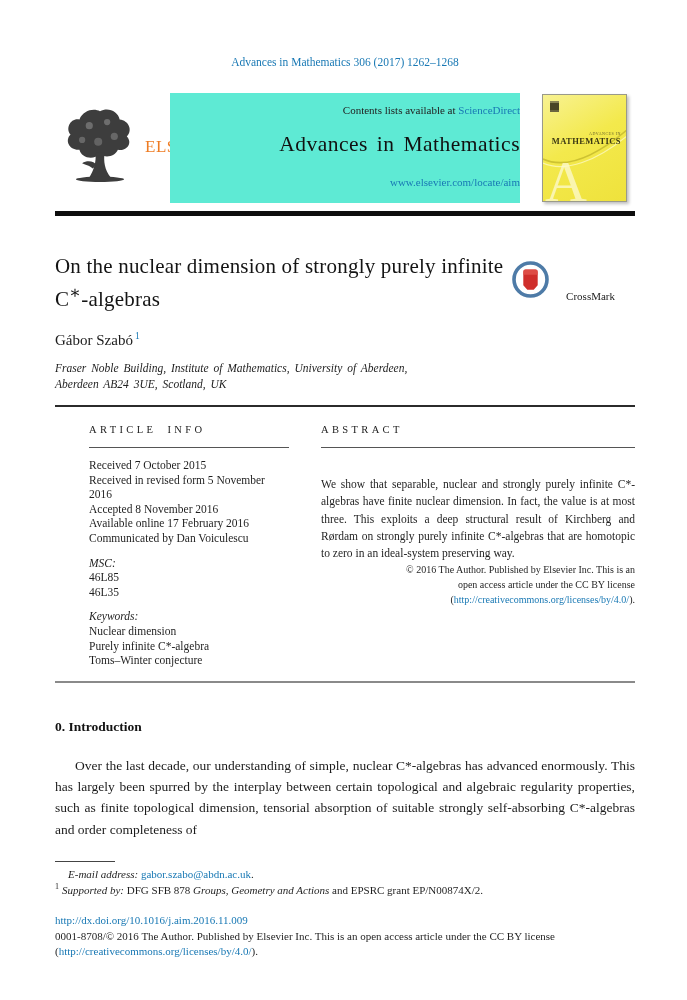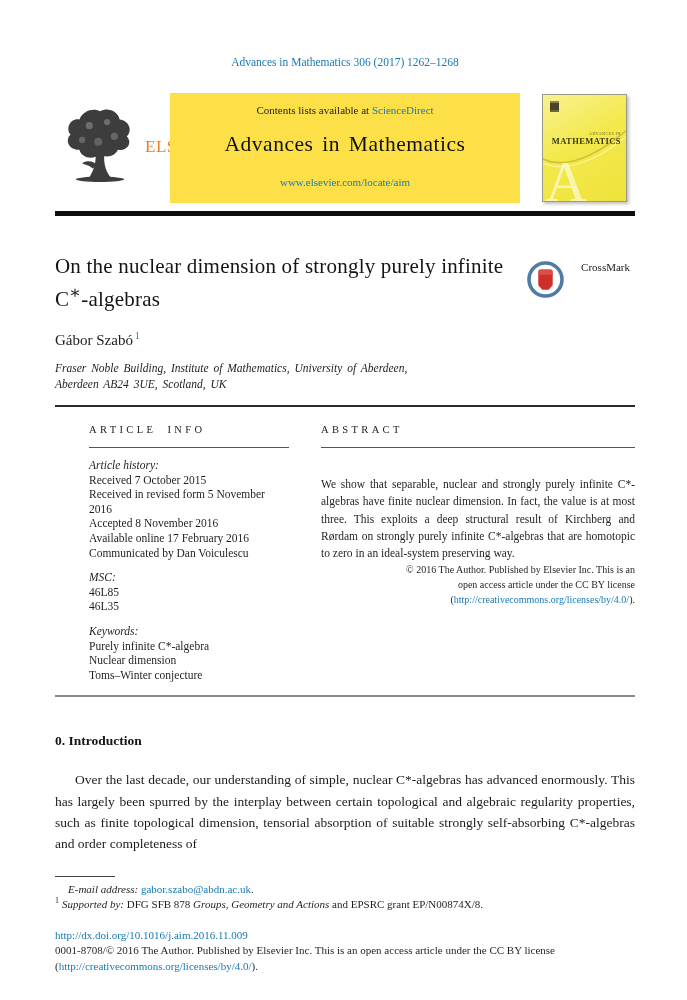--- a/index.html
+++ b/index.html
@@ -14,41 +14,41 @@
   a, .link { color: #1878b4; text-decoration: none; cursor: pointer; }
 
   
   .masthead { text-align: center; font-size: 11.5px; color: #1878b4; margin-bottom: 25px; }
 
   
   .banner { display: flex; align-items: stretch; height: 110px; }
   .els-logo { width: 106px; display: flex; flex-direction: row; align-items: center; justify-content: flex-start; cursor: pointer; }
   .els-logo svg { display: block; }
   .els-word { font-size: 17px; color: #ee7c23; letter-spacing: 0.5px; margin-top: -2px; font-family: "Liberation Serif", serif; }
-  .gray-box { background: #fde047; width: 350px; margin-left: 9px; text-align: center; padding-top: 11px; }
+  .gray-box { background: #5eead4; width: 350px; margin-left: 9px; text-align: right; padding-top: 11px; }
   .contents-line { font-size: 11px; color: #222; }
   .journal-title { font-size: 21.5px; color: #111; margin-top: 16px; letter-spacing: 0.5px; word-spacing: 3px; }
   .journal-url { font-size: 11px; margin-top: 19px; }
   .cover { width: 85px; height: 108px; margin-left: 22px; margin-top: 1px; position: relative;
            border: 1px solid #9a9a8a; overflow: hidden; cursor: pointer;
            background: linear-gradient(150deg, #f8f292 0%, #f3e94c 45%, #efe23c 100%);
            box-shadow: 2px 2px 3px rgba(0,0,0,0.25); }
   .cover-mark { position: absolute; top: 6px; left: 7px; width: 9px; height: 11px; background: #4a4526;
                 box-shadow: inset 0 2px 0 #8a8455, inset 0 -2px 0 #6b6540; }
   .cover-titles { position: absolute; top: 36px; right: 5px; text-align: right; }
   .cover-small { font-size: 4px; letter-spacing: 0.5px; color: #6b662c; }
   .cover-big { font-size: 8.5px; font-weight: bold; letter-spacing: 0.4px; color: #3c3914; }
   .cover svg { position: absolute; left: 0; top: 0; }
   .cover-watermark { position: absolute; bottom: -14px; left: 2px; font-size: 58px; color: rgba(252,250,210,0.75); font-family: "Liberation Serif", serif; }
   .thick-rule { height: 5px; background: #0e0e0e; margin-top: 8px; }
 
   
   .title-row { display: flex; justify-content: space-between; align-items: flex-start; margin-top: 37px; }
   h1.title { font-size: 21px; font-weight: normal; color: #141414; line-height: 1.33; max-width: 470px; letter-spacing: 0.2px; }
-  .crossmark { display: flex; align-items: flex-start; gap: 17px; margin-top: 8px; margin-right: 5px; cursor: pointer; }
+  .crossmark { display: flex; align-items: flex-end; gap: 17px; margin-top: 8px; margin-right: 20px; cursor: pointer; }
   .crossmark-label { font-size: 11px; color: #222; }
   .author { font-size: 15px; margin-top: 17px; }
   .author sup { font-size: 9.5px; color: #1878b4; margin-left: 2px; }
   .affiliation { font-size: 11.5px; font-style: italic; margin-top: 11px; line-height: 1.4; word-spacing: 2px; color: #222; }
 
   .section-rule { height: 2px; background: #2b2b2b; margin-top: 13px; }
 
   
   .cols { display: flex; margin-top: 17px; }
   .col-left { width: 200px; flex: none; margin-left: 34px; }
@@ -143,36 +143,35 @@
     <div>Aberdeen AB24 3UE, Scotland, UK</div>
   </div>
 
   <div class="section-rule"></div>
 
   <div class="cols">
     <div class="col-left">
       <div class="col-head">ARTICLE INFO</div>
       <div class="head-rule"></div>
       <div class="info-block">
-        <div class="info-label">Article history:</div>
         <div>Received 7 October 2015</div>
         <div>Received in revised form 5 November 2016</div>
         <div>Accepted 8 November 2016</div>
         <div>Available online 17 February 2016</div>
         <div>Communicated by Dan Voiculescu</div>
       </div>
       <div class="info-block">
         <div class="info-label">MSC:</div>
         <div>46L85</div>
         <div>46L35</div>
       </div>
       <div class="info-block">
         <div class="info-label">Keywords:</div>
+        <div>Nuclear dimension</div>
         <div>Purely infinite C*-algebra</div>
-        <div>Nuclear dimension</div>
         <div>Toms–Winter conjecture</div>
       </div>
     </div>
 
     <div class="col-right">
       <div class="col-head">ABSTRACT</div>
       <div class="head-rule"></div>
       <div class="abstract-text">We show that separable, nuclear and strongly purely infinite C*-algebras have finite nuclear dimension. In fact, the value is at most three. This exploits a deep structural result of Kirchberg and Rørdam on strongly purely infinite C*-algebras that are homotopic to zero in an ideal-system preserving way.</div>
       <div class="abstract-copyright">
         <div>© 2016 The Author. Published by Elsevier Inc. This is an</div>
@@ -183,21 +182,21 @@
   </div>
 
   <div class="block-rule"></div>
 
   <div class="section-heading">0. Introduction</div>
   <div class="body-paragraph">Over the last decade, our understanding of simple, nuclear C*-algebras has advanced enormously. This has largely been spurred by the interplay between certain topological and algebraic regularity properties, such as finite topological dimension, tensorial absorption of suitable strongly self-absorbing C*-algebras and order completeness of</div>
 
   <div class="footnote-rule"></div>
   <div class="footnotes">
     <div class="fline"><span class="it">E-mail address:</span> <span class="link">gabor.szabo@abdn.ac.uk</span><span>.</span></div>
-    <div><span class="fn-marker">1</span><span class="it">Supported by:</span><span> DFG SFB 878 </span><span class="it">Groups, Geometry and Actions</span><span> and EPSRC grant EP/N00874X/8.</span></div>
+    <div><span class="fn-marker">1</span><span class="it">Supported by:</span><span> DFG SFB 878 </span><span class="it">Groups, Geometry and Actions</span><span> and EPSRC grant EP/N00874X/2.</span></div>
   </div>
 
   <div class="footer">
     <div><span class="link">http://dx.doi.org/10.1016/j.aim.2016.11.009</span></div>
     <div><span>0001-8708/© 2016 The Author. Published by Elsevier Inc. This is an open access article under the CC BY license (</span><span class="link">http://creativecommons.org/licenses/by/4.0/</span><span>).</span></div>
   </div>
 
 </div>
 
 </body></html>

